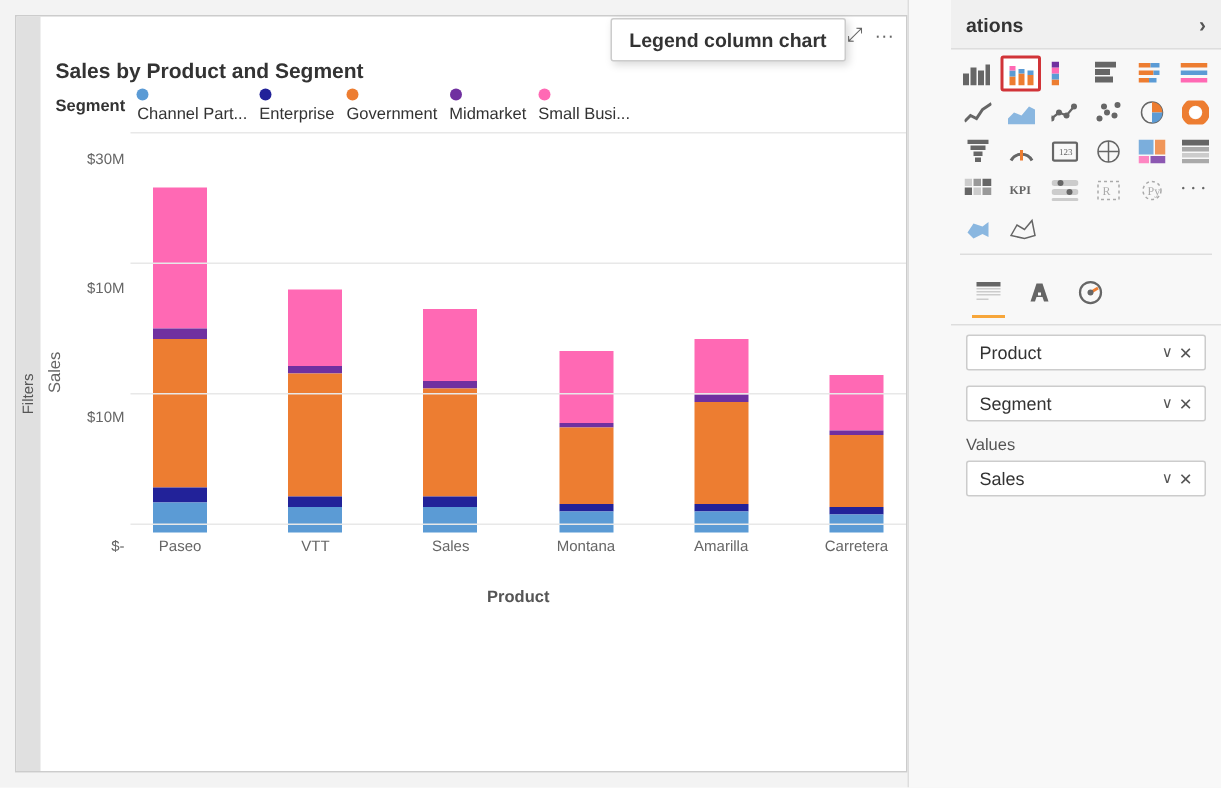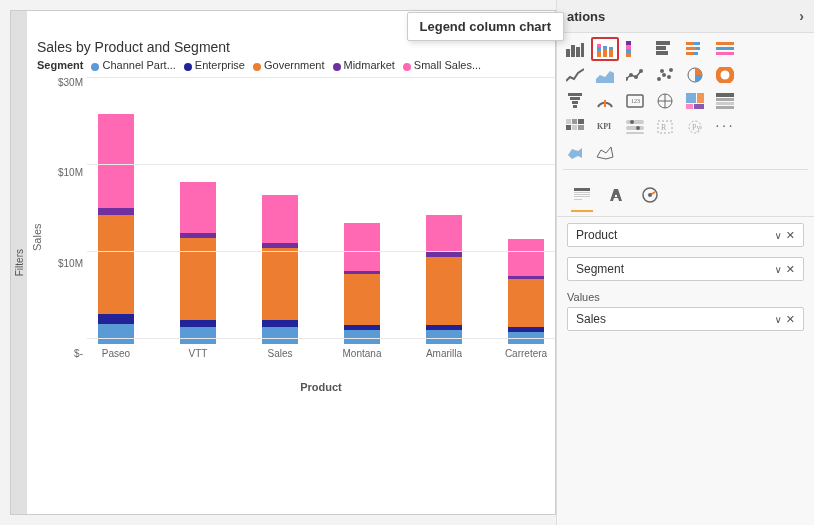--- a/index.html
+++ b/index.html
@@ -33,43 +33,44 @@
     }
 
     .chart-toolbar span {
       color: #555;
       font-size: 14px;
       cursor: pointer;
     }
 
     .chart-title {
       font-size: 14px;
-      font-weight: 400;
+      font-weight: 700;
       color: #333;
       padding: 28px 10px 2px 10px;
     }
 
     .legend {
       display: flex;
       align-items: center;
       gap: 8px;
       padding: 2px 10px 6px 10px;
       flex-wrap: wrap;
       font-size: 11px;
       color: #333;
     }
 
     .legend-label {
       font-weight: 600;
     }
 
     .legend-item {
       display: flex;
-      align-items: flex-end;
+      align-items: flex-start;
       gap: 3px;
+      flex-direction: column;
     }
 
     .legend-dot {
       width: 8px;
       height: 8px;
       border-radius: 50%;
       display: inline-block;
     }
 
     .y-axis-label {
@@ -102,20 +103,21 @@
       display: flex;
       flex-direction: column-reverse;
       justify-content: space-between;
     }
 
     .y-tick {
       font-size: 10px;
       color: #666;
       text-align: right;
       padding-right: 4px;
+      margin-top: 13px;
     }
 
     .bars-group {
       display: flex;
       align-items: flex-end;
       flex: 1;
       gap: 24px;
       height: 100%;
       position: relative;
     }
@@ -164,26 +166,27 @@
     .x-axis-title {
       text-align: center;
       font-size: 11px;
       color: #555;
       font-weight: 600;
       padding: 2px 0 4px 40px;
     }
 
     
     .right-panel {
-      width: 258px;
+      width: 209px;
       background: #f8f8f8;
       border-left: 1px solid #ddd;
       display: flex;
       flex-direction: column;
       height: 100%;
+      padding-left: 28px;
     }
 
     .panel-header {
       display: flex;
       align-items: center;
       justify-content: space-between;
       padding: 8px 10px;
       font-size: 13px;
       font-weight: 600;
       color: #333;
@@ -358,21 +361,21 @@
         <div class="legend-item">
           <span class="legend-dot" style="background:#ed7d31;"></span>
           <span>Government</span>
         </div>
         <div class="legend-item">
           <span class="legend-dot" style="background:#7030a0;"></span>
           <span>Midmarket</span>
         </div>
         <div class="legend-item">
           <span class="legend-dot" style="background:#ff69b4;"></span>
-          <span>Small Sales...</span>
+          <span>Small Busi...</span>
         </div>
       </div>
 
       <div style="display:flex; height:320px;">
 
         <div class="y-axis-label">Sales</div>
 
         <div style="flex:1; display:flex; flex-direction:column; position:relative;">
           <div class="bars-area">
 

